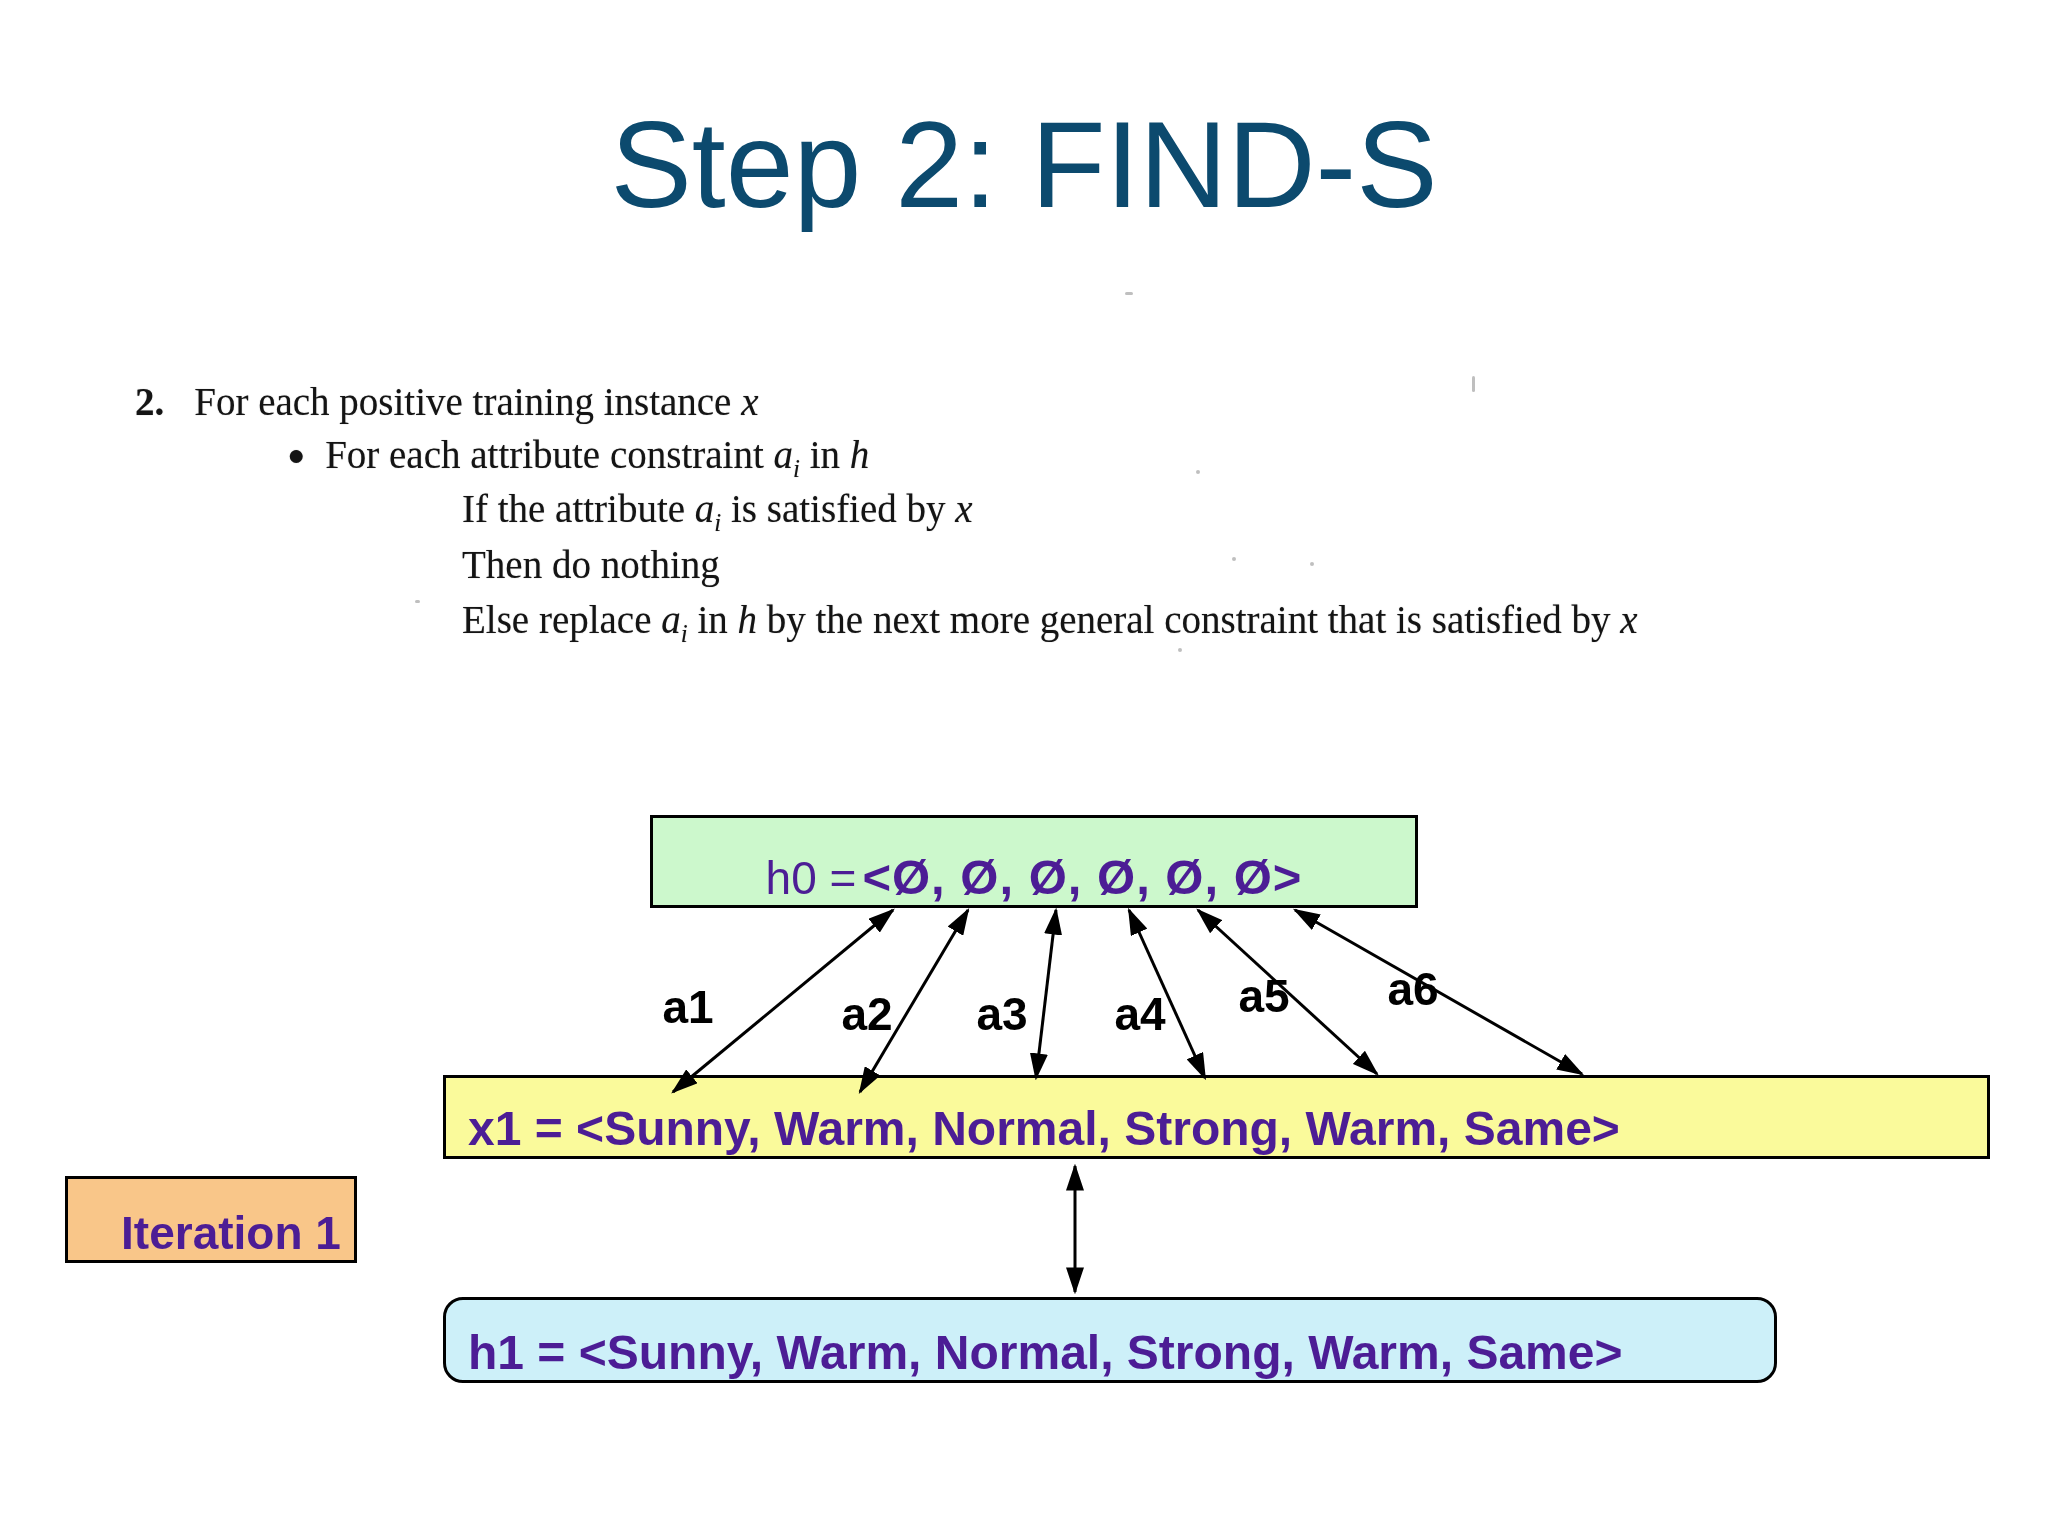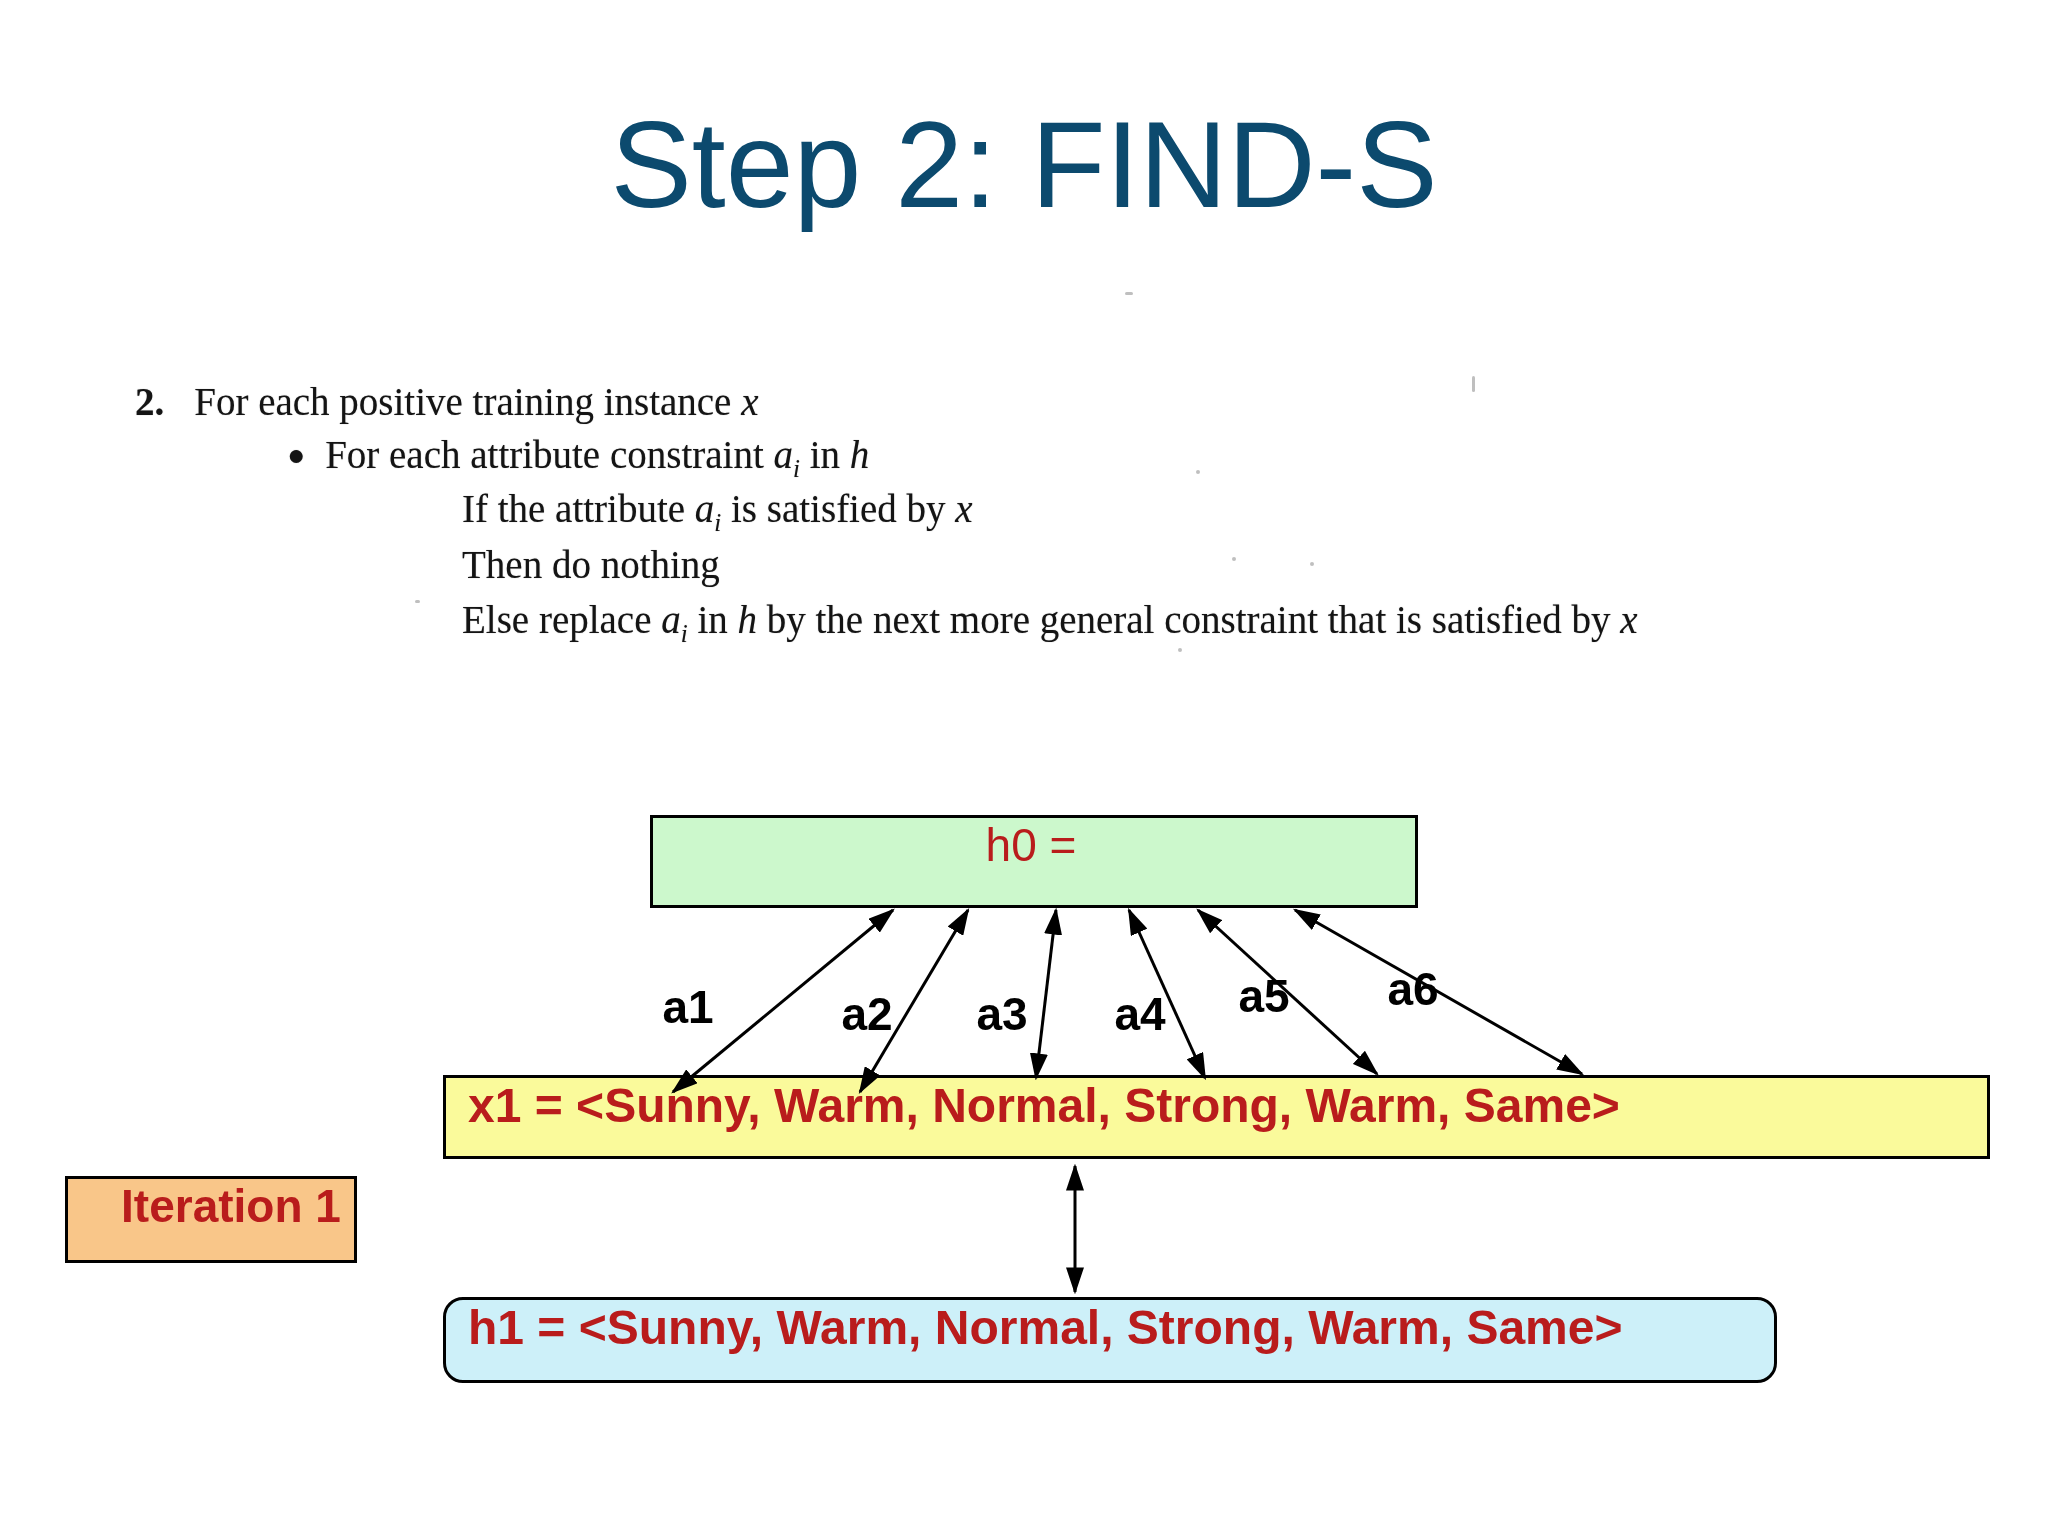--- a/index.html
+++ b/index.html
@@ -22,21 +22,21 @@
   .v{font-style:italic;}
   .alg-line sub{font-size:25px;font-style:italic;line-height:0;}
   .l1{left:135px;top:379px;}
   .l2{left:287px;top:432px;}
   .l3{left:462px;top:486px;}
   .l4{left:462px;top:542px;}
   .l5{left:462px;top:597px;}
 
   
   .box{position:absolute;border:3px solid #000;box-sizing:border-box;
-       display:flex;align-items:flex-start;color:#b91c1c;}
+       display:flex;align-items:flex-end;color:#4c1d95;}
   .box-h0{left:650px;top:815px;width:768px;height:93px;
           justify-content:center;font-size:46px;}
   .box-h0 .vec{font-weight:700;font-size:49px;letter-spacing:1px;}
   .box-h0 .pre{font-weight:400;margin-right:6px;}
   .box-x1{left:443px;top:1075px;width:1547px;height:84px;
           padding-left:22px;font-weight:700;font-size:48px;}
   .box-iter{left:65px;top:1176px;width:292px;height:87px;
             justify-content:center;font-weight:700;font-size:46px;}
   .box-h1{left:443px;top:1297px;width:1334px;height:86px;
           padding-left:22px;font-weight:700;font-size:48px;}
@@ -71,20 +71,21 @@
     <div class="alg-line l4">
       <span>Then do nothing</span>
     </div>
     <div class="alg-line l5">
       <span>Else replace </span><span class="v">a</span><sub>i</sub><span> in </span><span class="v">h</span><span> by the next more general constraint that is satisfied by </span><span class="v">x</span>
     </div>
   </div>
 
   <div class="box box-h0" style="background-color: rgb(204, 248, 204); border-color: rgb(0, 0, 0);">
     <span class="pre">h0 = </span>
+      <span class="vec">&lt;Ø, Ø, Ø, Ø, Ø, Ø&gt;</span>
   </div>
 
   <div class="box box-x1" style="background-color: rgb(250, 250, 155); border-color: rgb(0, 0, 0);">
     <span>x1 = &lt;Sunny, Warm, Normal, Strong, Warm, Same&gt;</span>
   </div>
 
   <div class="box box-iter" style="background-color: rgb(249, 198, 137); border-color: rgb(0, 0, 0); padding-left: 40px;">
     <span>Iteration 1</span>
   </div>
 

